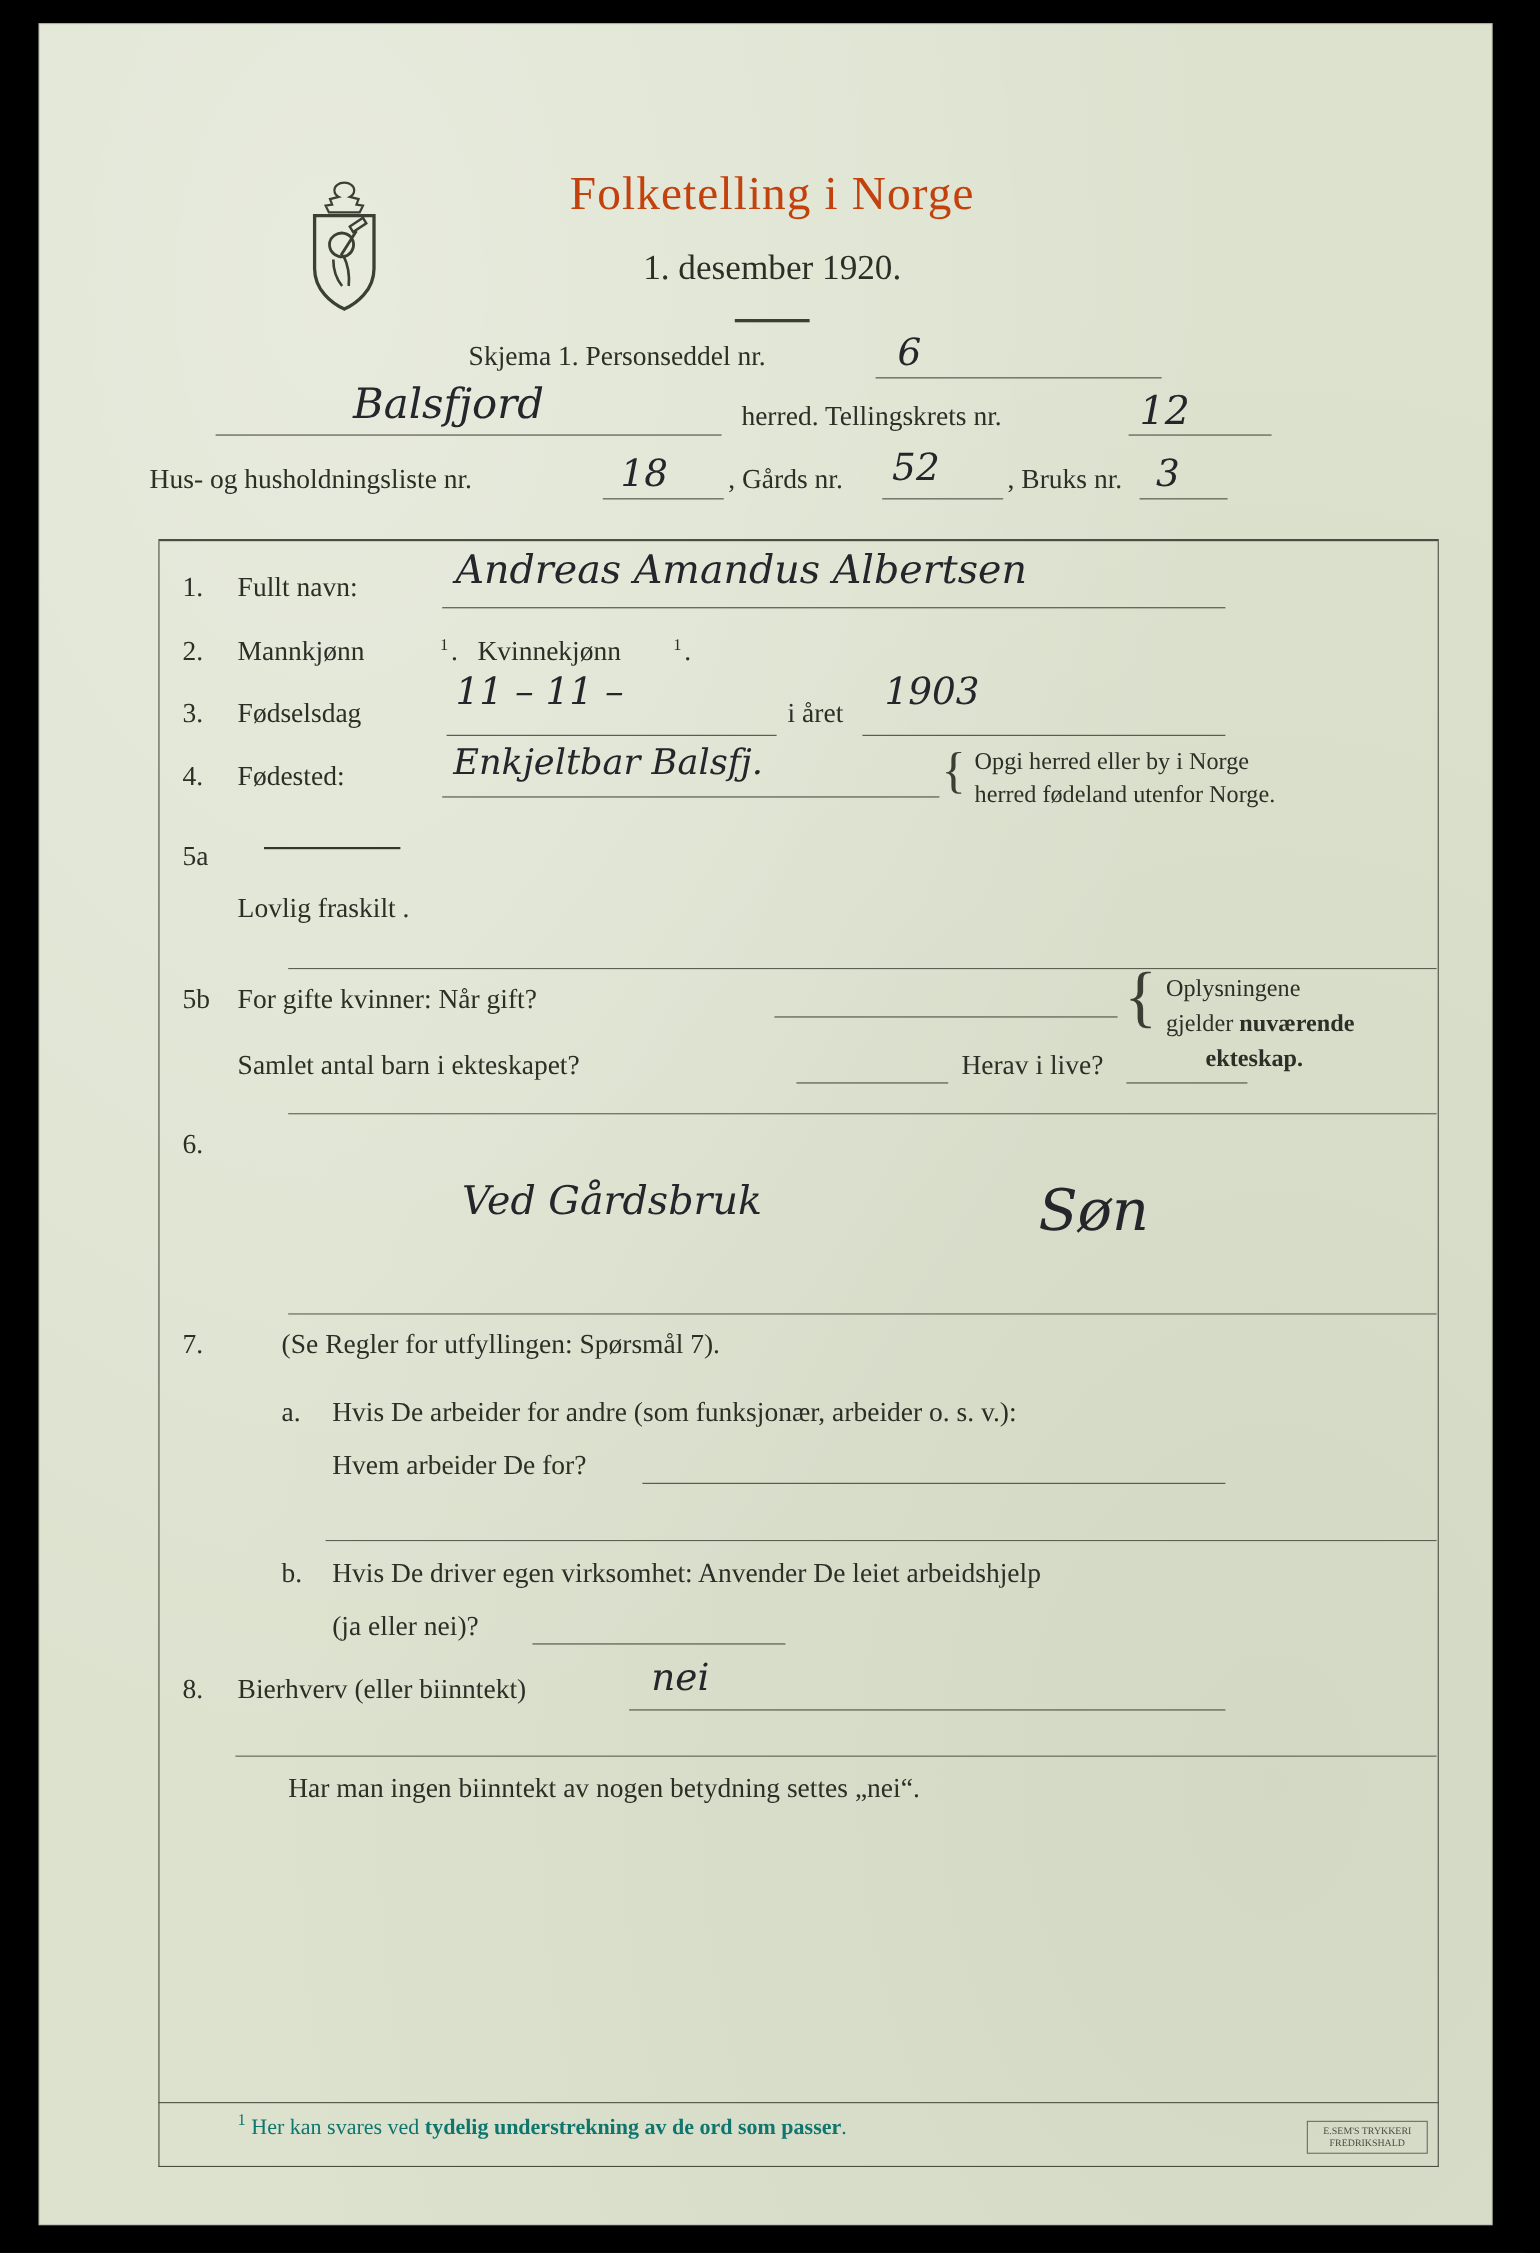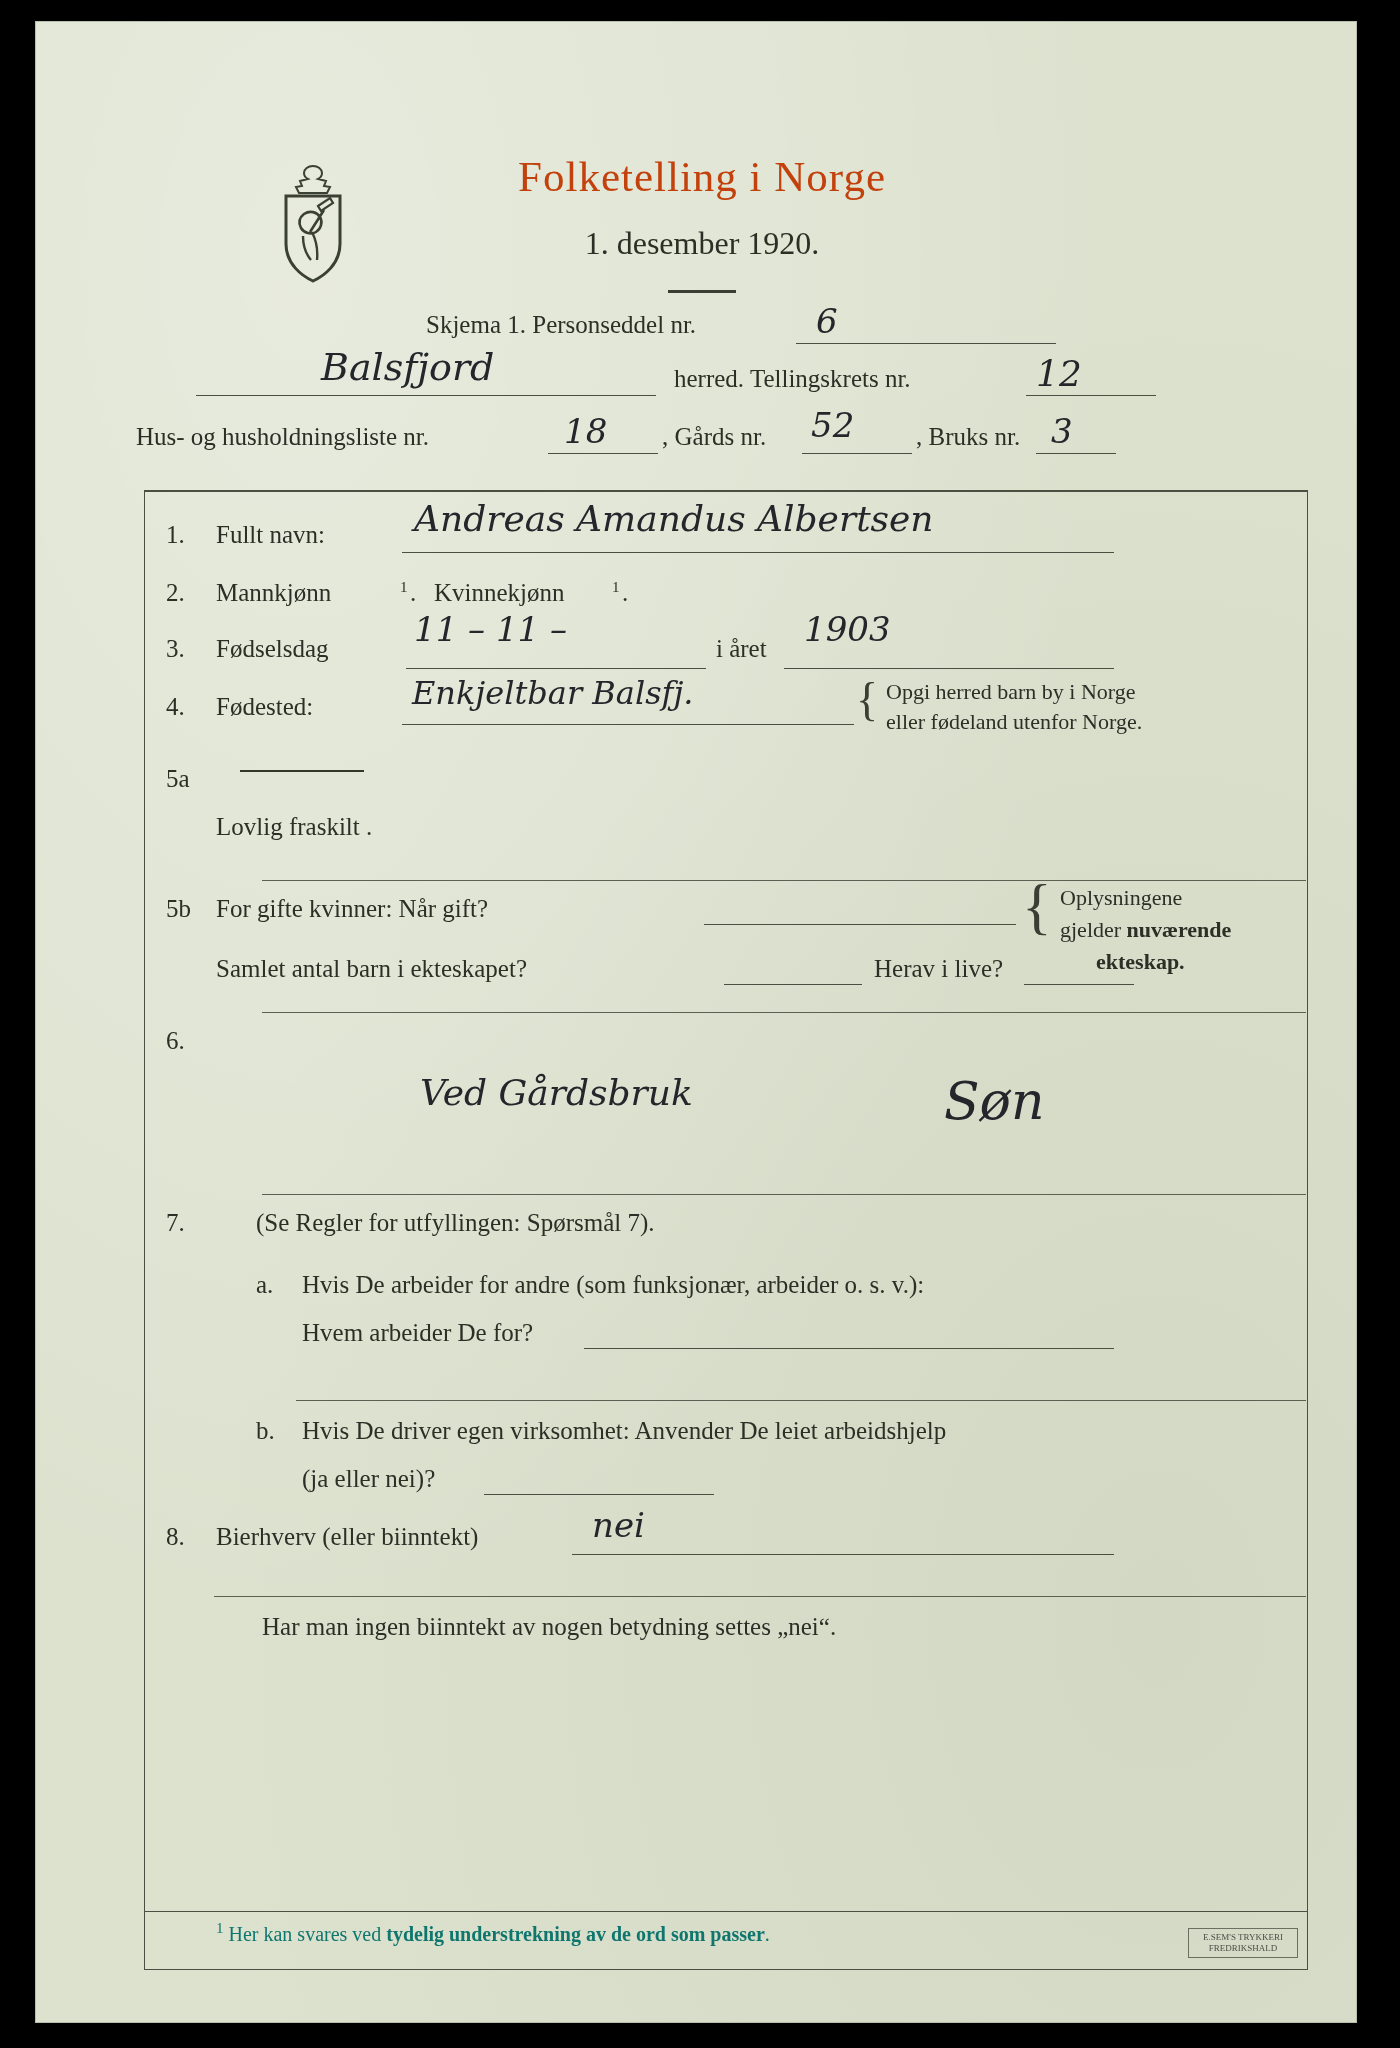--- a/index.html
+++ b/index.html
@@ -244,22 +244,22 @@
         <span class="dotline" style="left:640px;top:34px;width:330px;"></span>
         <span class="hand" style="left:660px;top:-20px;font-size:34px;">1903</span>
       </div>
 
       <div class="q" style="position:absolute;top:200px;left:0;right:0;height:60px;">
         <span class="qnum">4.</span>
         <span class="qtxt">Fødested:</span>
         <span class="dotline" style="left:258px;top:32px;width:452px;"></span>
         <span class="hand" style="left:268px;top:-14px;font-size:32px;">Enkjeltbar Balsfj.</span>
         <span class="brace" style="left:712px;top:-12px;">{</span>
-        <span class="note" style="left:742px;top:-14px;">Opgi herred barn by i Norge</span>
-        <span class="note" style="left:742px;top:16px;">eller fødeland utenfor Norge.</span>
+        <span class="note" style="left:742px;top:-14px;">Opgi herred eller by i Norge</span>
+        <span class="note" style="left:742px;top:16px;">herred fødeland utenfor Norge.</span>
       </div>
 
       <div class="q" style="position:absolute;top:272px;left:0;right:0;height:90px;">
         <span class="qnum">5a</span>
         <span class="qtxt" style="top:48px;">Lovlig fraskilt .</span>
         <span style="position:absolute;left:96px;top:6px;width:124px;border-bottom:2.4px solid #33372c;"></span>
       </div>
 
       <div class="divider" style="left:118px;right:2px;top:388px;"></div>
 

